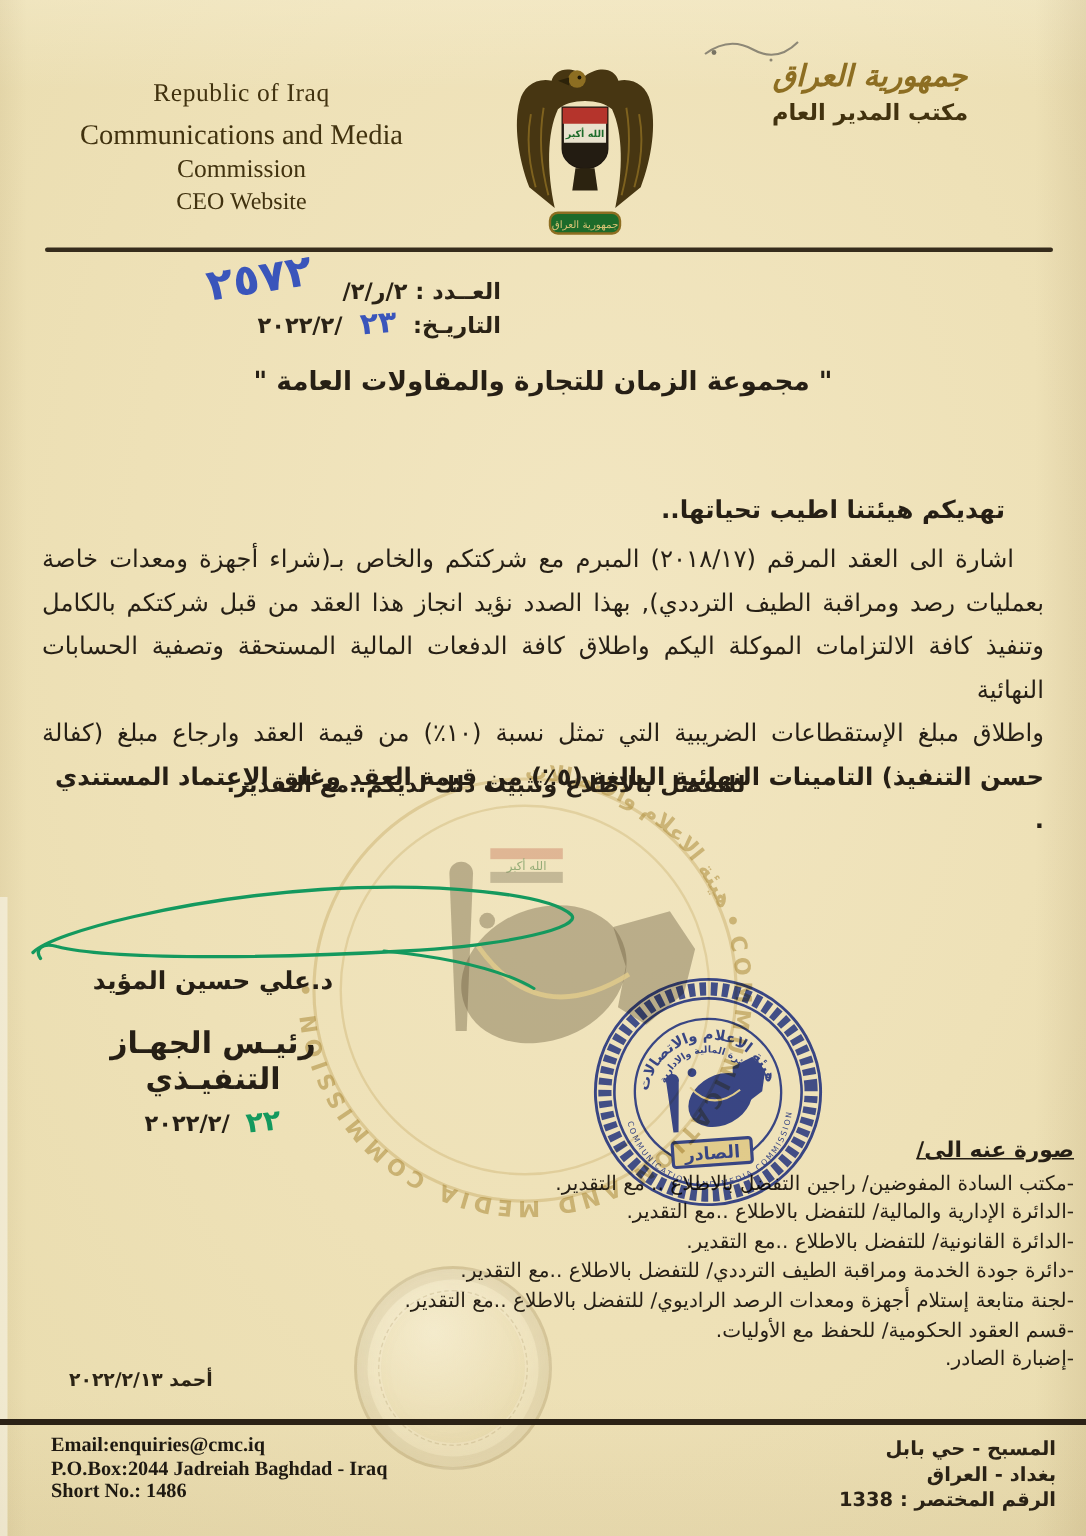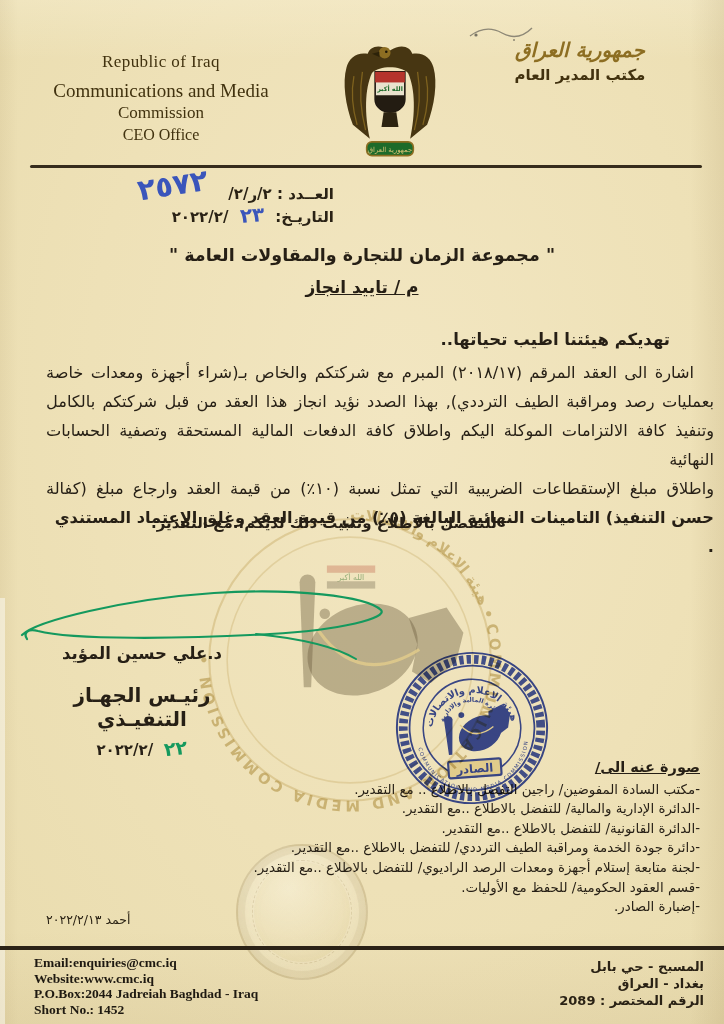--- a/index.html
+++ b/index.html
@@ -35,48 +35,48 @@
   .refs{left:30px; top:172px; width:304px; z-index:3;}
   .ref-line{direction:rtl; text-align:right; font-size:15px; font-weight:bold; color:#2a2215; height:31px;}
   .hand-blue{color:#3a55bb; font-weight:600;}
   .ref-num-val{display:inline-block; font-size:29px; transform:rotate(-9deg) translateY(-4px); letter-spacing:2px; margin-right:14px;}
   .ref-day{display:inline-block; font-size:20px; transform:rotate(-5deg); margin:0 6px;}
   
   .recipient{left:0; top:245px; width:724px; text-align:center; font-size:17.5px; font-weight:bold; z-index:3;}
   .subject{left:0; top:277px; width:724px; text-align:center; font-size:17px; font-weight:bold; text-decoration:underline; z-index:3;}
   .greeting{right:54px; top:330px; width:400px; direction:rtl; text-align:right; font-size:16.5px; font-weight:600; z-index:3;}
   
-  .bodytxt{left:28px; top:358px; width:668px; direction:rtl; font-size:16.2px; font-weight:500; line-height:29px; z-index:3;margin-left:18px;}
+  .bodytxt{left:28px; top:358px; width:668px; direction:rtl; font-size:16.2px; font-weight:500; line-height:29px; z-index:3;}
   .bline{text-align:justify; text-align-last:justify;}
   .bline.first{padding-right:20px;}
   .bline.last{text-align:right; text-align-last:right;font-weight:bold;}
   .closing{left:0; top:514px; width:648px; text-align:center; direction:rtl; font-size:15px; font-weight:bold; z-index:3;}
   
   .sig-svg{left:4px; top:583px; width:400px; height:95px; z-index:5;}
   .sig-block{left:32px; top:644px; width:220px; text-align:center; direction:rtl; z-index:4;}
   .sig-name{font-size:16.5px; font-weight:bold;}
   .sig-title{font-size:20px; font-weight:bold; margin-top:20px; letter-spacing:1px;}
   .sig-date{font-size:15px; font-weight:bold; margin-top:6px;}
   .hand-green{color:#14995e; font-weight:600;}
   .sig-day{display:inline-block; font-size:19px; transform:rotate(-6deg); margin-left:6px;}
   
   .stamp{left:394px; top:650px; width:156px; height:156px; transform:rotate(-4deg); mix-blend-mode:multiply; opacity:.92; z-index:6;}
   
   .watermark{left:182px; top:492px; width:336px; height:336px; mix-blend-mode:multiply; z-index:1;}
   
-  .cc{right:24px; top:758px; width:560px; direction:rtl; text-align:right; font-size:13.4px; font-weight:500; line-height:19.6px; z-index:4;}
+  .cc{right:8px; top:758px; width:560px; direction:rtl; text-align:right; font-size:13.4px; font-weight:500; line-height:19.6px; z-index:4;}
   .cc-head{font-size:14.5px; font-weight:bold; text-decoration:underline; margin-bottom:2px;}
   
   .emboss{left:236px; top:844px; width:128px; height:132px; border-radius:50%;
     border:2px solid rgba(145,122,72,.26);
     box-shadow: inset 0 0 0 7px rgba(150,128,80,.10), inset 0 0 0 16px rgba(248,240,215,.28), inset 0 0 24px rgba(160,135,80,.12);
     background:radial-gradient(circle at 40% 32%, rgba(255,252,240,.38), rgba(205,185,130,.10) 68%, rgba(0,0,0,0)); z-index:1;}
   .emboss-inner{position:absolute; left:14px; top:14px; right:14px; bottom:14px; border-radius:50%; border:1.5px dashed rgba(145,122,72,.20);}
   
-  .clerk{left:46px; top:912px; width:170px; direction:rtl; text-align:left; font-size:12.5px; font-weight:normal; color:#2b2315; z-index:3;}
+  .clerk{left:46px; top:912px; width:170px; direction:rtl; text-align:left; font-size:12.5px; font-weight:bold; color:#2b2315; z-index:3;}
   
   .f-left{left:34px; top:955px; font-family:"Liberation Serif",serif; font-weight:bold; font-size:13.5px; line-height:15.5px; color:#1e1911; z-index:3;}
   .f-right{right:20px; top:958px; direction:rtl; text-align:right; font-size:13px; font-weight:bold; line-height:17px; color:#2a2215; z-index:3;}
   .scribble{left:462px; top:14px; width:120px; height:30px; z-index:2;}
   .edge{left:0; top:598px; width:5px; height:426px; background:rgba(252,249,240,.55); z-index:2;}
 </style>
 </head>
 <body>
 
 <div class="page">
@@ -102,21 +102,21 @@
       <rect x="138" y="77" width="46" height="8" fill="rgba(255,255,255,0.6)"></rect>
       <text x="161" y="84" font-size="7.5" text-anchor="middle" fill="rgba(50,122,55,0.95)">الله أكبر</text>
       <rect x="138" y="85" width="46" height="7" fill="rgba(70,60,45,0.5)"></rect>
     </g>
   </svg>
 
   <div class="abs hdr-left">
     <div class="hl1">Republic of Iraq</div>
     <div class="hl2">Communications and Media</div>
     <div class="hl3">Commission</div>
-    <div class="hl4">CEO Office</div>
+    <div class="hl4">CEO Website</div>
   </div>
 
   <svg class="abs emblem" viewBox="0 0 100 115">
     <path d="M50 10 C40 3 31 6 29 13 C19 11 11 17 9 26 C5 40 8 62 15 80 L31 93 C26 70 26 46 33 31 C40 24 60 24 67 31 C74 46 74 70 69 93 L85 80 C92 62 95 40 91 26 C89 17 81 11 71 13 C69 6 60 3 50 10 Z" fill="#473612"></path>
     <g stroke="#8d6e22" stroke-width="1.2" opacity=".8">
       <path d="M16 34 C13 50 15 66 19 80" fill="none"></path>
       <path d="M24 30 C21 48 22 66 27 85" fill="none"></path>
       <path d="M84 34 C87 50 85 66 81 80" fill="none"></path>
       <path d="M76 30 C79 48 78 66 73 85" fill="none"></path>
     </g>
@@ -151,21 +151,20 @@
       <span class="hand-blue ref-num-val">٢٥٧٢</span>
     </div>
     <div class="ref-line">
       <span>التاريـخ:</span>
       <span class="hand-blue ref-day">٢٣</span>
       <span class="ltrnum">٢٠٢٢/٢/</span>
     </div>
   </div>
 
   <div class="abs recipient rtl">" مجموعة الزمان للتجارة والمقاولات العامة "</div>
-  <div class="abs subject rtl">م / تاييد انجاز</div>
 
   <div class="abs greeting">تهديكم هيئتنا اطيب تحياتها..</div>
 
   <div class="abs bodytxt">
     <div class="bline first">اشارة الى العقد المرقم (٢٠١٨/١٧) المبرم مع شركتكم والخاص بـ(شراء أجهزة ومعدات خاصة</div>
     <div class="bline">بعمليات رصد ومراقبة الطيف الترددي), بهذا الصدد نؤيد انجاز هذا العقد من قبل شركتكم بالكامل</div>
     <div class="bline">وتنفيذ كافة الالتزامات الموكلة اليكم واطلاق كافة الدفعات المالية المستحقة وتصفية الحسابات النهائية</div>
     <div class="bline">واطلاق مبلغ الإستقطاعات الضريبية التي تمثل نسبة (١٠٪) من قيمة العقد وارجاع مبلغ (كفالة</div>
     <div class="bline last">حسن التنفيذ) التامينات النهائية البالغة (٥٪) من قيمة العقد وغلق الإعتماد المستندي .</div>
   </div>
@@ -232,23 +231,22 @@
     <div class="emboss-inner"></div>
   </div>
 
   <div class="abs clerk">أحمد ٢٠٢٢/٢/١٣</div>
 
   <div class="abs edge"></div>
   <div class="abs rule-bot"></div>
 
   <div class="abs f-left">
     <div>Email:enquiries@cmc.iq</div>
-    <div>Website:www.cmc.iq</div>
     <div>P.O.Box:2044 Jadreiah Baghdad - Iraq</div>
-    <div>Short No.: 1452</div>
+    <div>Short No.: 1486</div>
   </div>
   <div class="abs f-right">
     <div>المسبح - حي بابل</div>
     <div>بغداد - العراق</div>
-    <div>الرقم المختصر : 2089</div>
+    <div>الرقم المختصر : 1338</div>
   </div>
 
 </div>
 
 </body></html>

